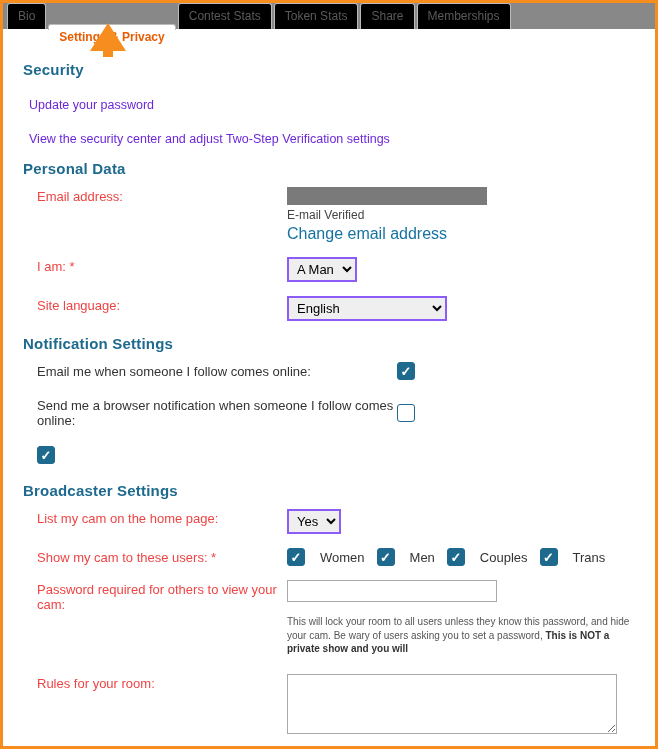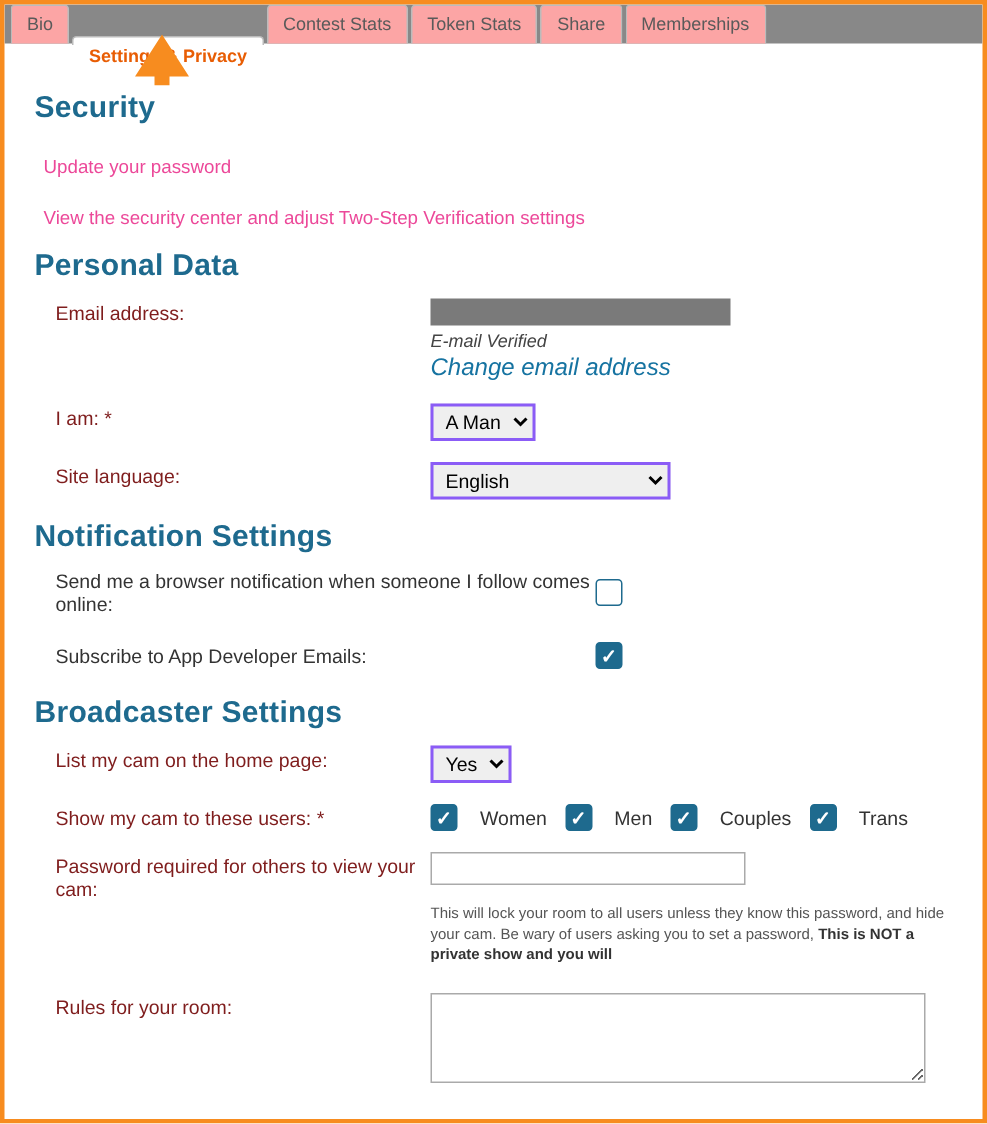--- a/index.html
+++ b/index.html
@@ -1,29 +1,29 @@
 <!DOCTYPE html>
 <html><head>
 <meta charset="utf-8">
 <style>
 * { box-sizing: border-box; margin: 0; padding: 0; }
 body { font-family: Arial, Helvetica, sans-serif; font-size: 13px; color: #333; background: #fff; }
 .frame { width: 658px; height: 749px; border: 3px solid #f78c1f; position: relative; overflow: hidden; }
 .tabbar { height: 26px; background: #888; display: flex; align-items: stretch; padding-left: 4px; gap: 2px; }
-.tab { background: #fca5a5; color: #5a5a5a; font-size: 12px; padding: 5px 10px 0; border-radius: 3px 3px 0 0; cursor: pointer; border: 1px solid #bbb; border-bottom: none; }
+.tab { background: #000000; color: #5a5a5a; font-size: 12px; padding: 5px 10px 0; border-radius: 3px 3px 0 0; cursor: pointer; border: 1px solid #bbb; border-bottom: none; }
 .tab.active { background: #fff; color: #e85d04; font-weight: bold; margin-top: 21px; }
 .arrow-ptr { position: absolute; top: 20px; left: 85px; pointer-events: none; }
 .content { padding: 18px 20px 10px 20px; height: calc(100% - 26px); overflow: hidden; }
-h2.section { color: #1e6a8e; font-size: 20px; font-weight: bold; margin: 14px 0 10px 0; font-family: Arial, sans-serif; letter-spacing: 0.2px; }
-.security-links a { display: block; color: #ec4899; font-size: 12.5px; margin: 20px 0 12px 6px; text-decoration: none; }
+h2.section { color: #1e6a8e; font-size: 15px; font-weight: bold; margin: 14px 0 10px 0; font-family: Arial, sans-serif; letter-spacing: 0.2px; }
+.security-links a { display: block; color: #6d28d9; font-size: 12.5px; margin: 20px 0 12px 6px; text-decoration: none; }
 .field-row { display: flex; align-items: flex-start; margin: 8px 0 14px 14px; }
-.field-label { width: 250px; font-size: 13px; color: #7f1d1d; padding-top: 2px; }
+.field-label { width: 250px; font-size: 13px; color: #ef4444; padding-top: 2px; }
 .field-control { flex: 1; }
 .masked { width: 200px; height: 18px; background: #7a7a7a; }
-.hint { font-size: 12px; color: #444; margin-top: 3px; font-style: italic; }
+.hint { font-size: 12px; color: #444; margin-top: 3px; }
 .hint a { color: #1673a1; text-decoration: none; font-size: 16px; }
 select { font-size: 13px; padding: 2px 4px; border: 2px solid #8b5cf6; background: #efefef; }
 .chk { width: 18px; height: 18px; border: 1.5px solid #1e6a8e; border-radius: 3px; display: inline-flex; align-items: center; justify-content: center; background: #fff; cursor: pointer; }
 .chk.on { background: #1e6a8e; }
 .chk.on::after { content: "✓"; color: #fff; font-size: 13px; font-weight: bold; line-height: 1; }
 .notif-row { display: flex; align-items: center; margin: 10px 0 18px 14px; }
 .notif-row .label { width: 360px; font-size: 13px; }
 .show-group { display: flex; align-items: center; gap: 12px; }
 .show-group .item { display: flex; align-items: center; gap: 15px; font-size: 13px; }
 input.textin { width: 210px; height: 22px; border: 1px solid #aaa; padding: 2px 4px; font-size: 13px; }
@@ -76,25 +76,28 @@
     <div class="field-row">
       <div class="field-label">Site language:</div>
       <div class="field-control">
         <select style="width:160px"><option>English</option></select>
       </div>
     </div>
 
     <h2 class="section">Notification Settings</h2>
 
     <div class="notif-row">
+      <div class="label">Email me when someone I follow comes online:</div>
+      <div class="chk on"></div>
+    </div>
+    <div class="notif-row">
       <div class="label">Send me a browser notification when someone I follow comes online:</div>
       <div class="chk"></div>
     </div>
     <div class="notif-row">
-      <div class="label">Subscribe to App Developer Emails:</div>
       <div class="chk on"></div>
     </div>
 
     <h2 class="section">Broadcaster Settings</h2>
 
     <div class="field-row">
       <div class="field-label">List my cam on the home page:</div>
       <div class="field-control">
         <select><option>Yes</option></select>
       </div>

